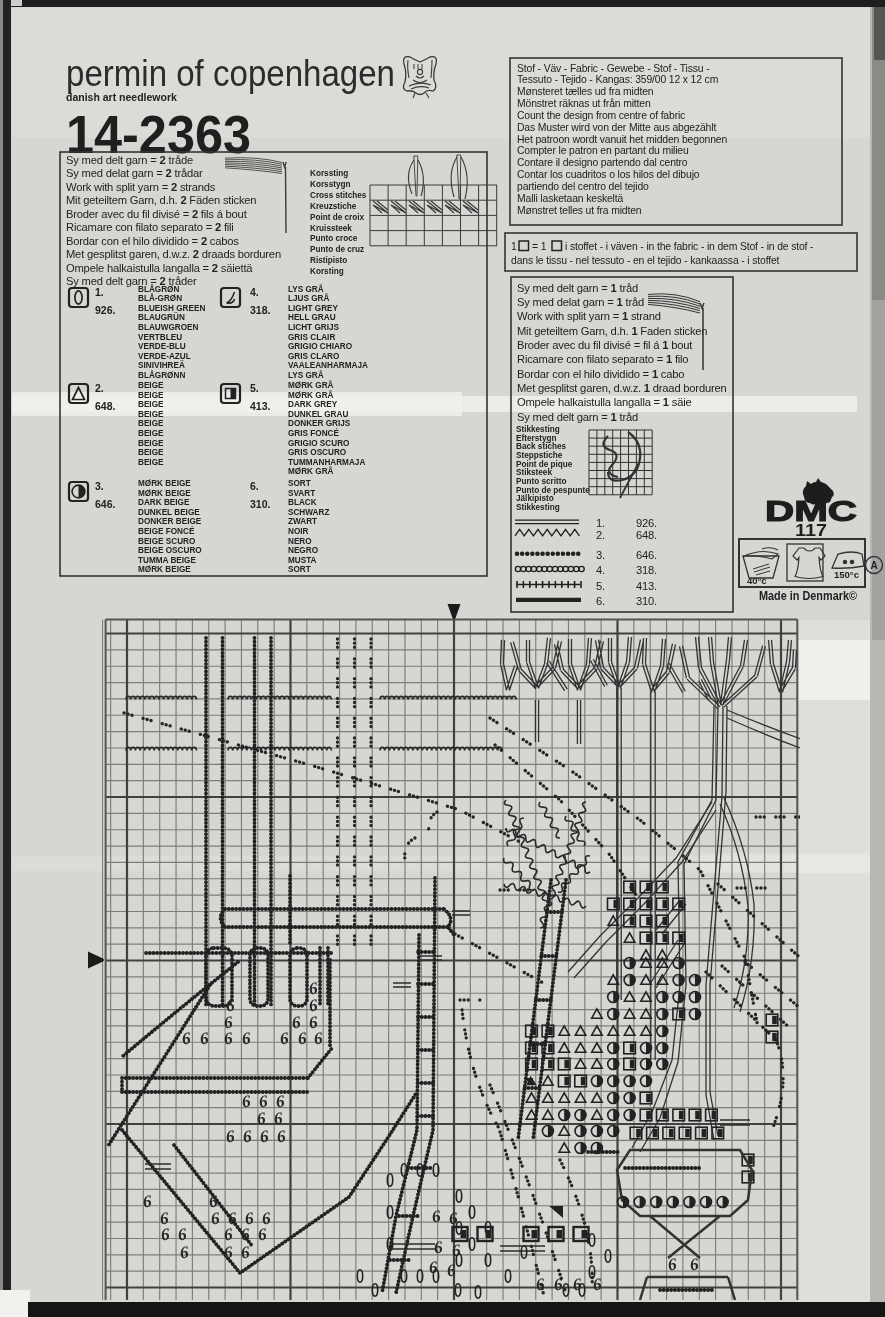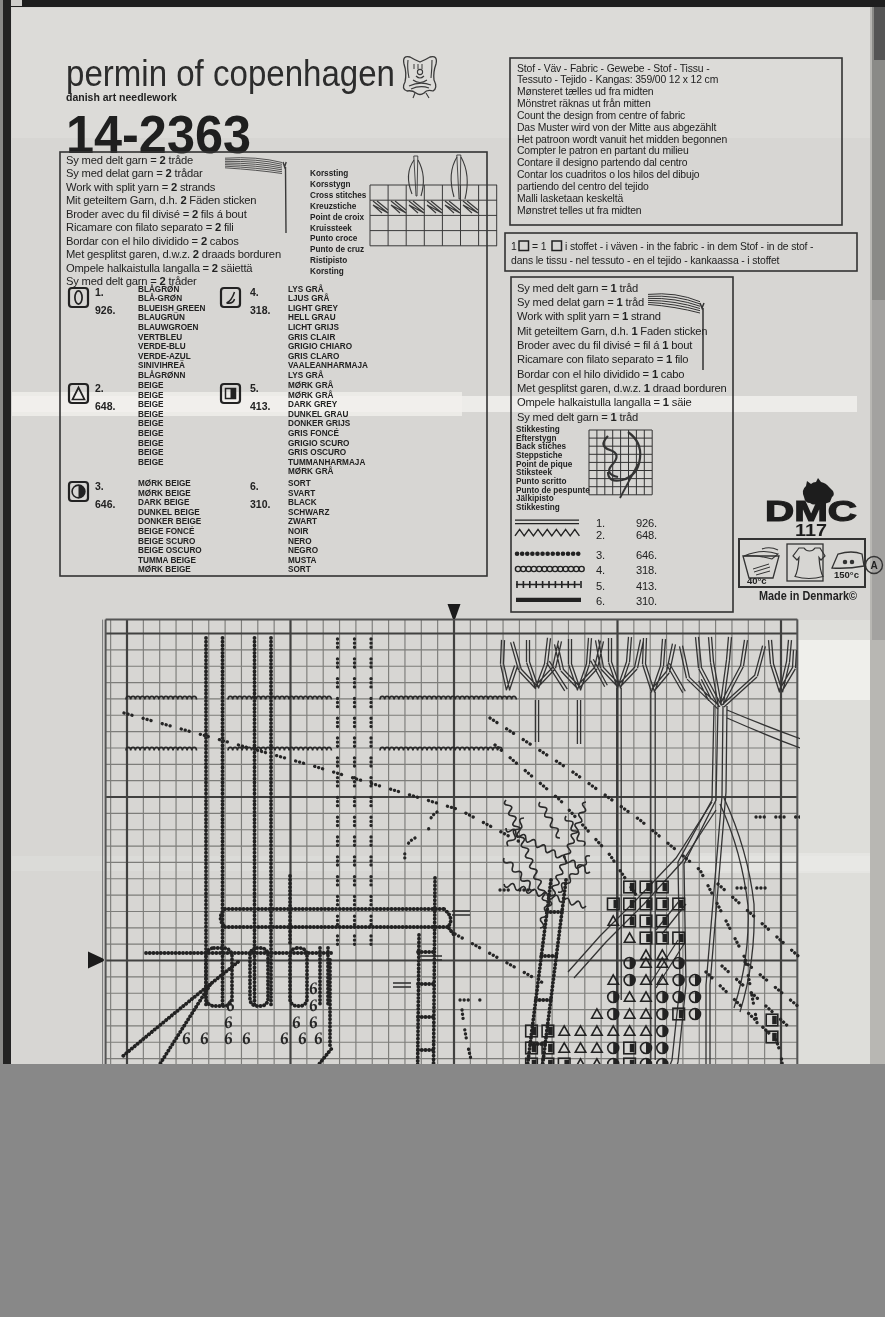--- a/index.html
+++ b/index.html
@@ -1,15 +1,15 @@
 <!DOCTYPE html>
 <html><head><meta charset="utf-8">
 <style>
 html,body{margin:0;padding:0;background:#888;}
-#page{position:relative;width:885px;height:1064px;background:#d7d6d3;overflow:hidden;}
+#page{position:relative;width:885px;height:1317px;background:#d7d6d3;overflow:hidden;}
 svg{position:absolute;top:0;left:0;}
 text{font-family:"Liberation Sans",sans-serif;fill:#222;}
 .t12{font-size:11.2px;letter-spacing:-0.2px;}
 .t11{font-size:10.4px;letter-spacing:-0.15px;}
 .t9b{font-size:8.2px;font-weight:bold;}
 .t10b{font-size:10.5px;font-weight:bold;}
 .bx{fill:none;stroke:#333;stroke-width:1.6;}
 .bead{fill:none;stroke:#222;stroke-width:3.8;stroke-dasharray:0.1 3.6;stroke-linecap:round;}
 .beadl{fill:none;stroke:#262626;stroke-width:3.3;stroke-dasharray:0.1 4 0.1 4 0.1 11.5;stroke-linecap:round;}
 .sol{fill:none;stroke:#333;stroke-width:2.5;}

